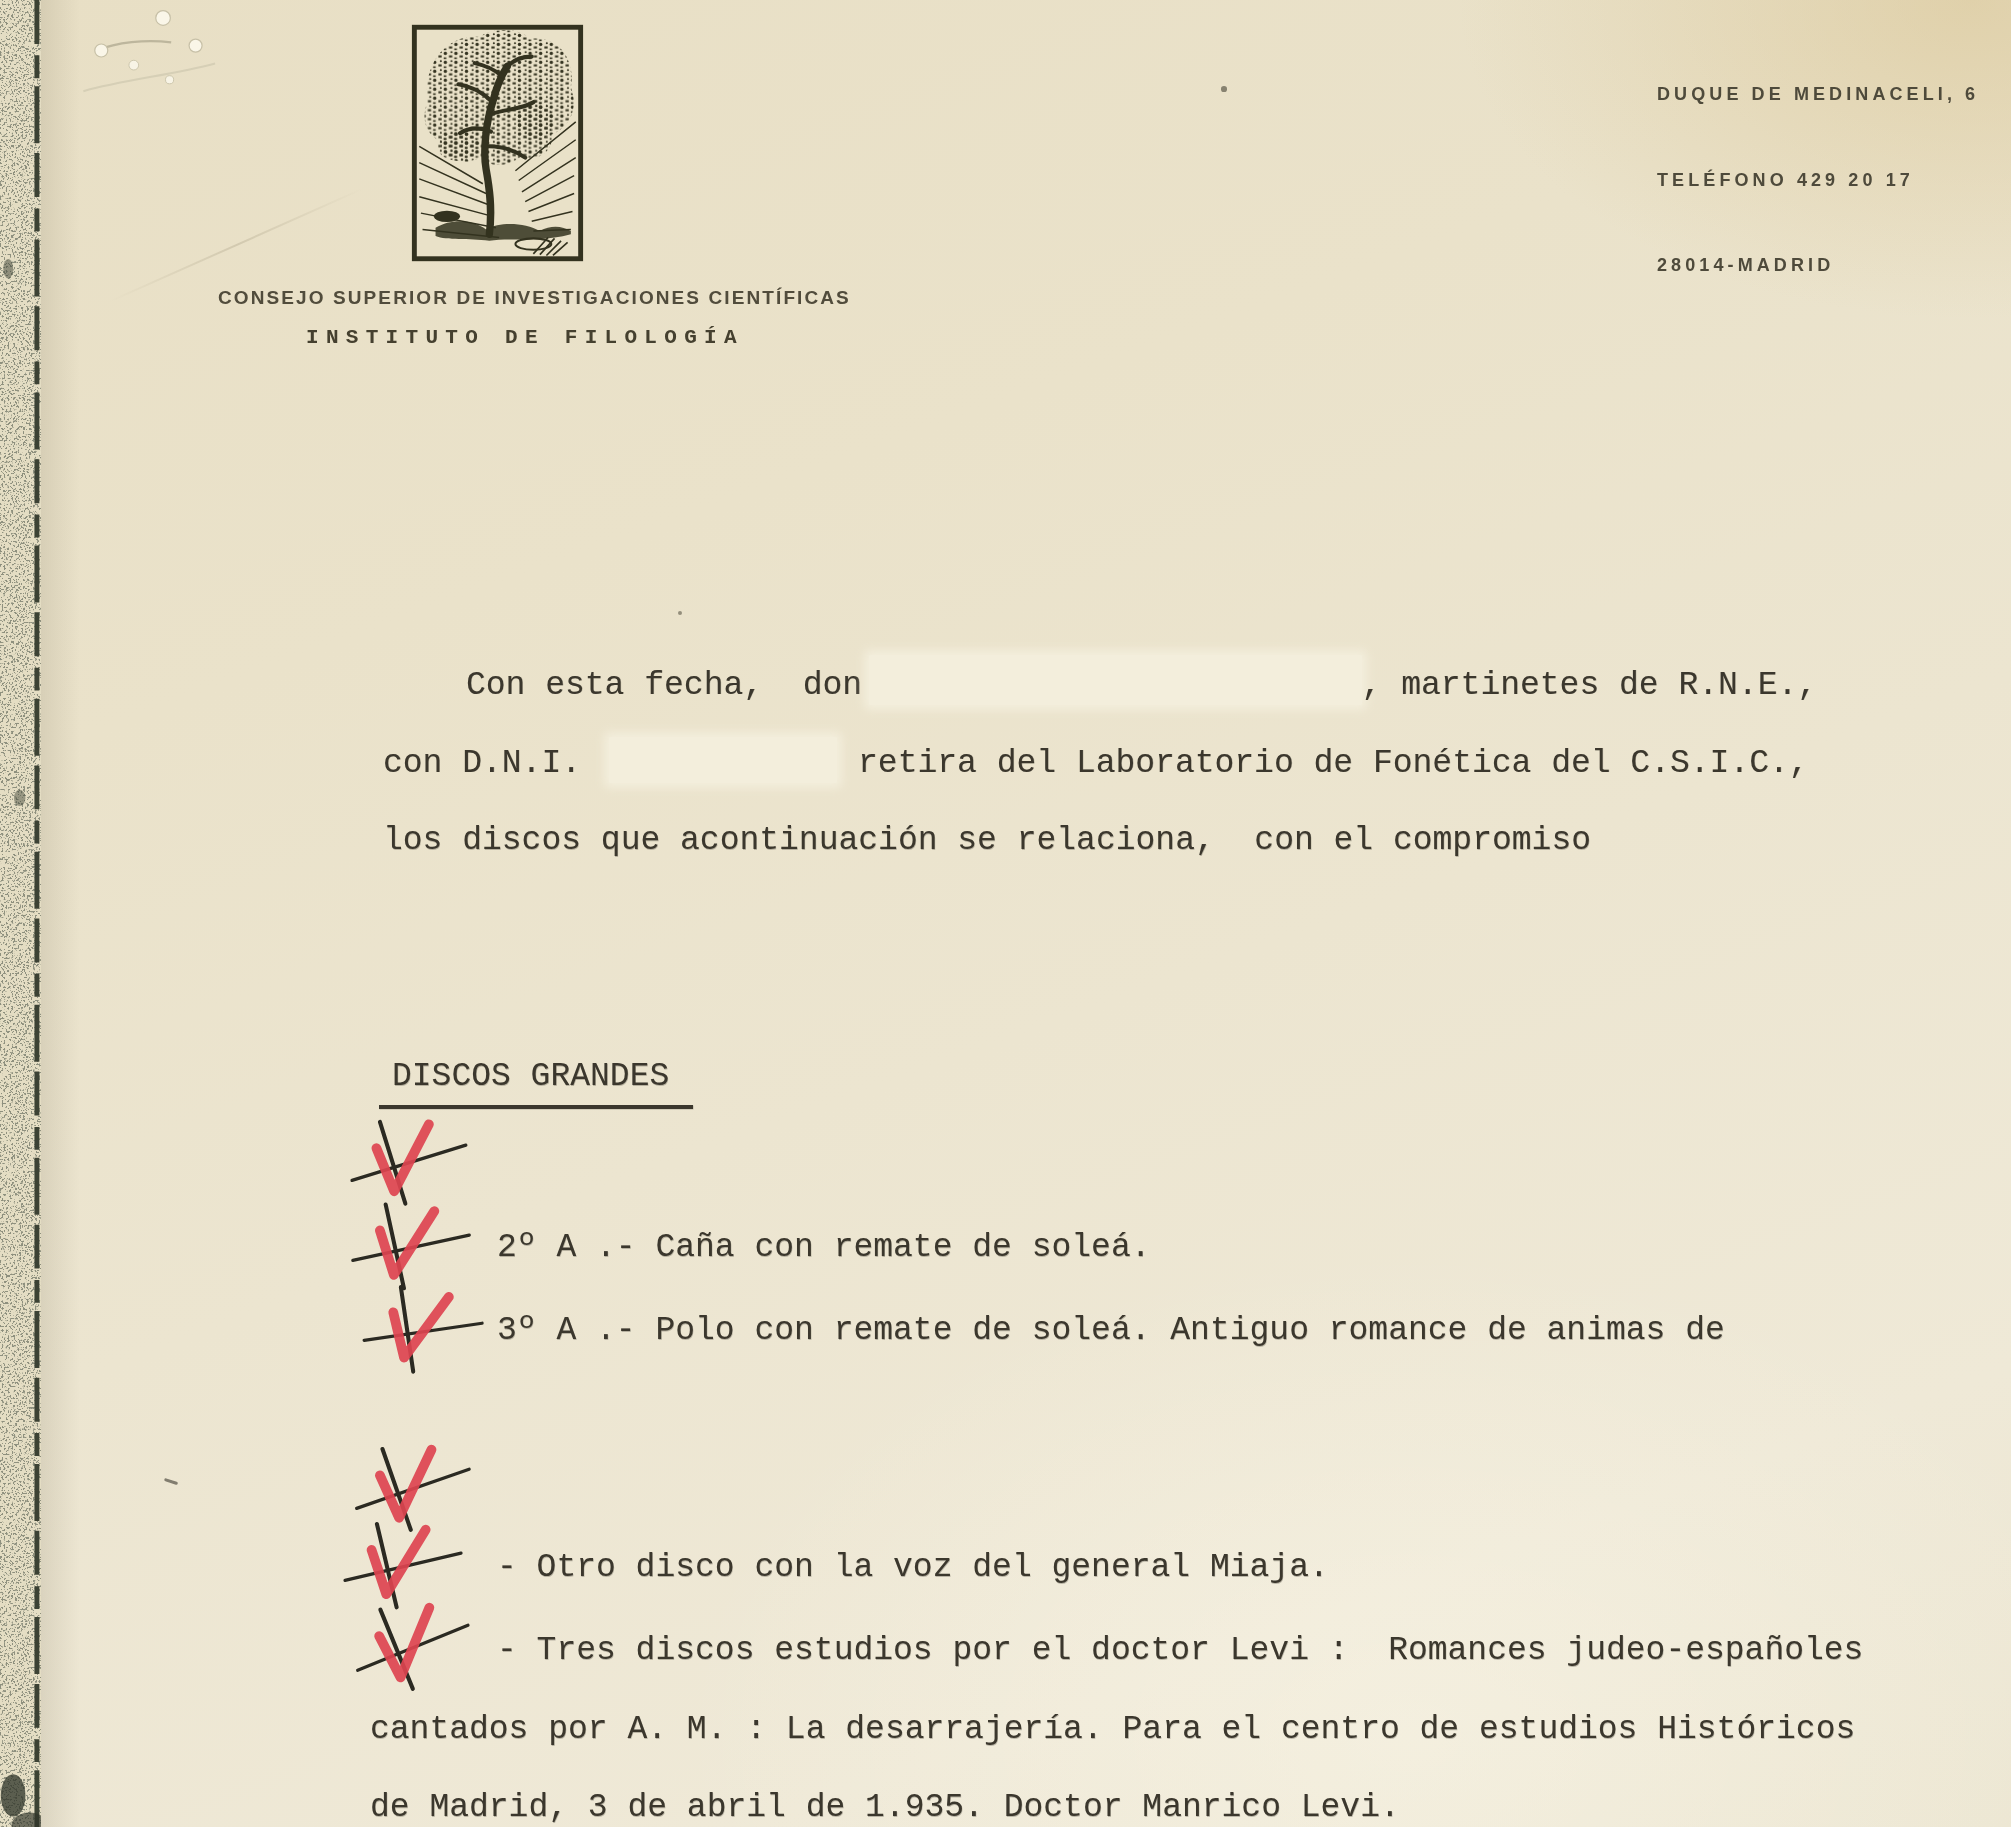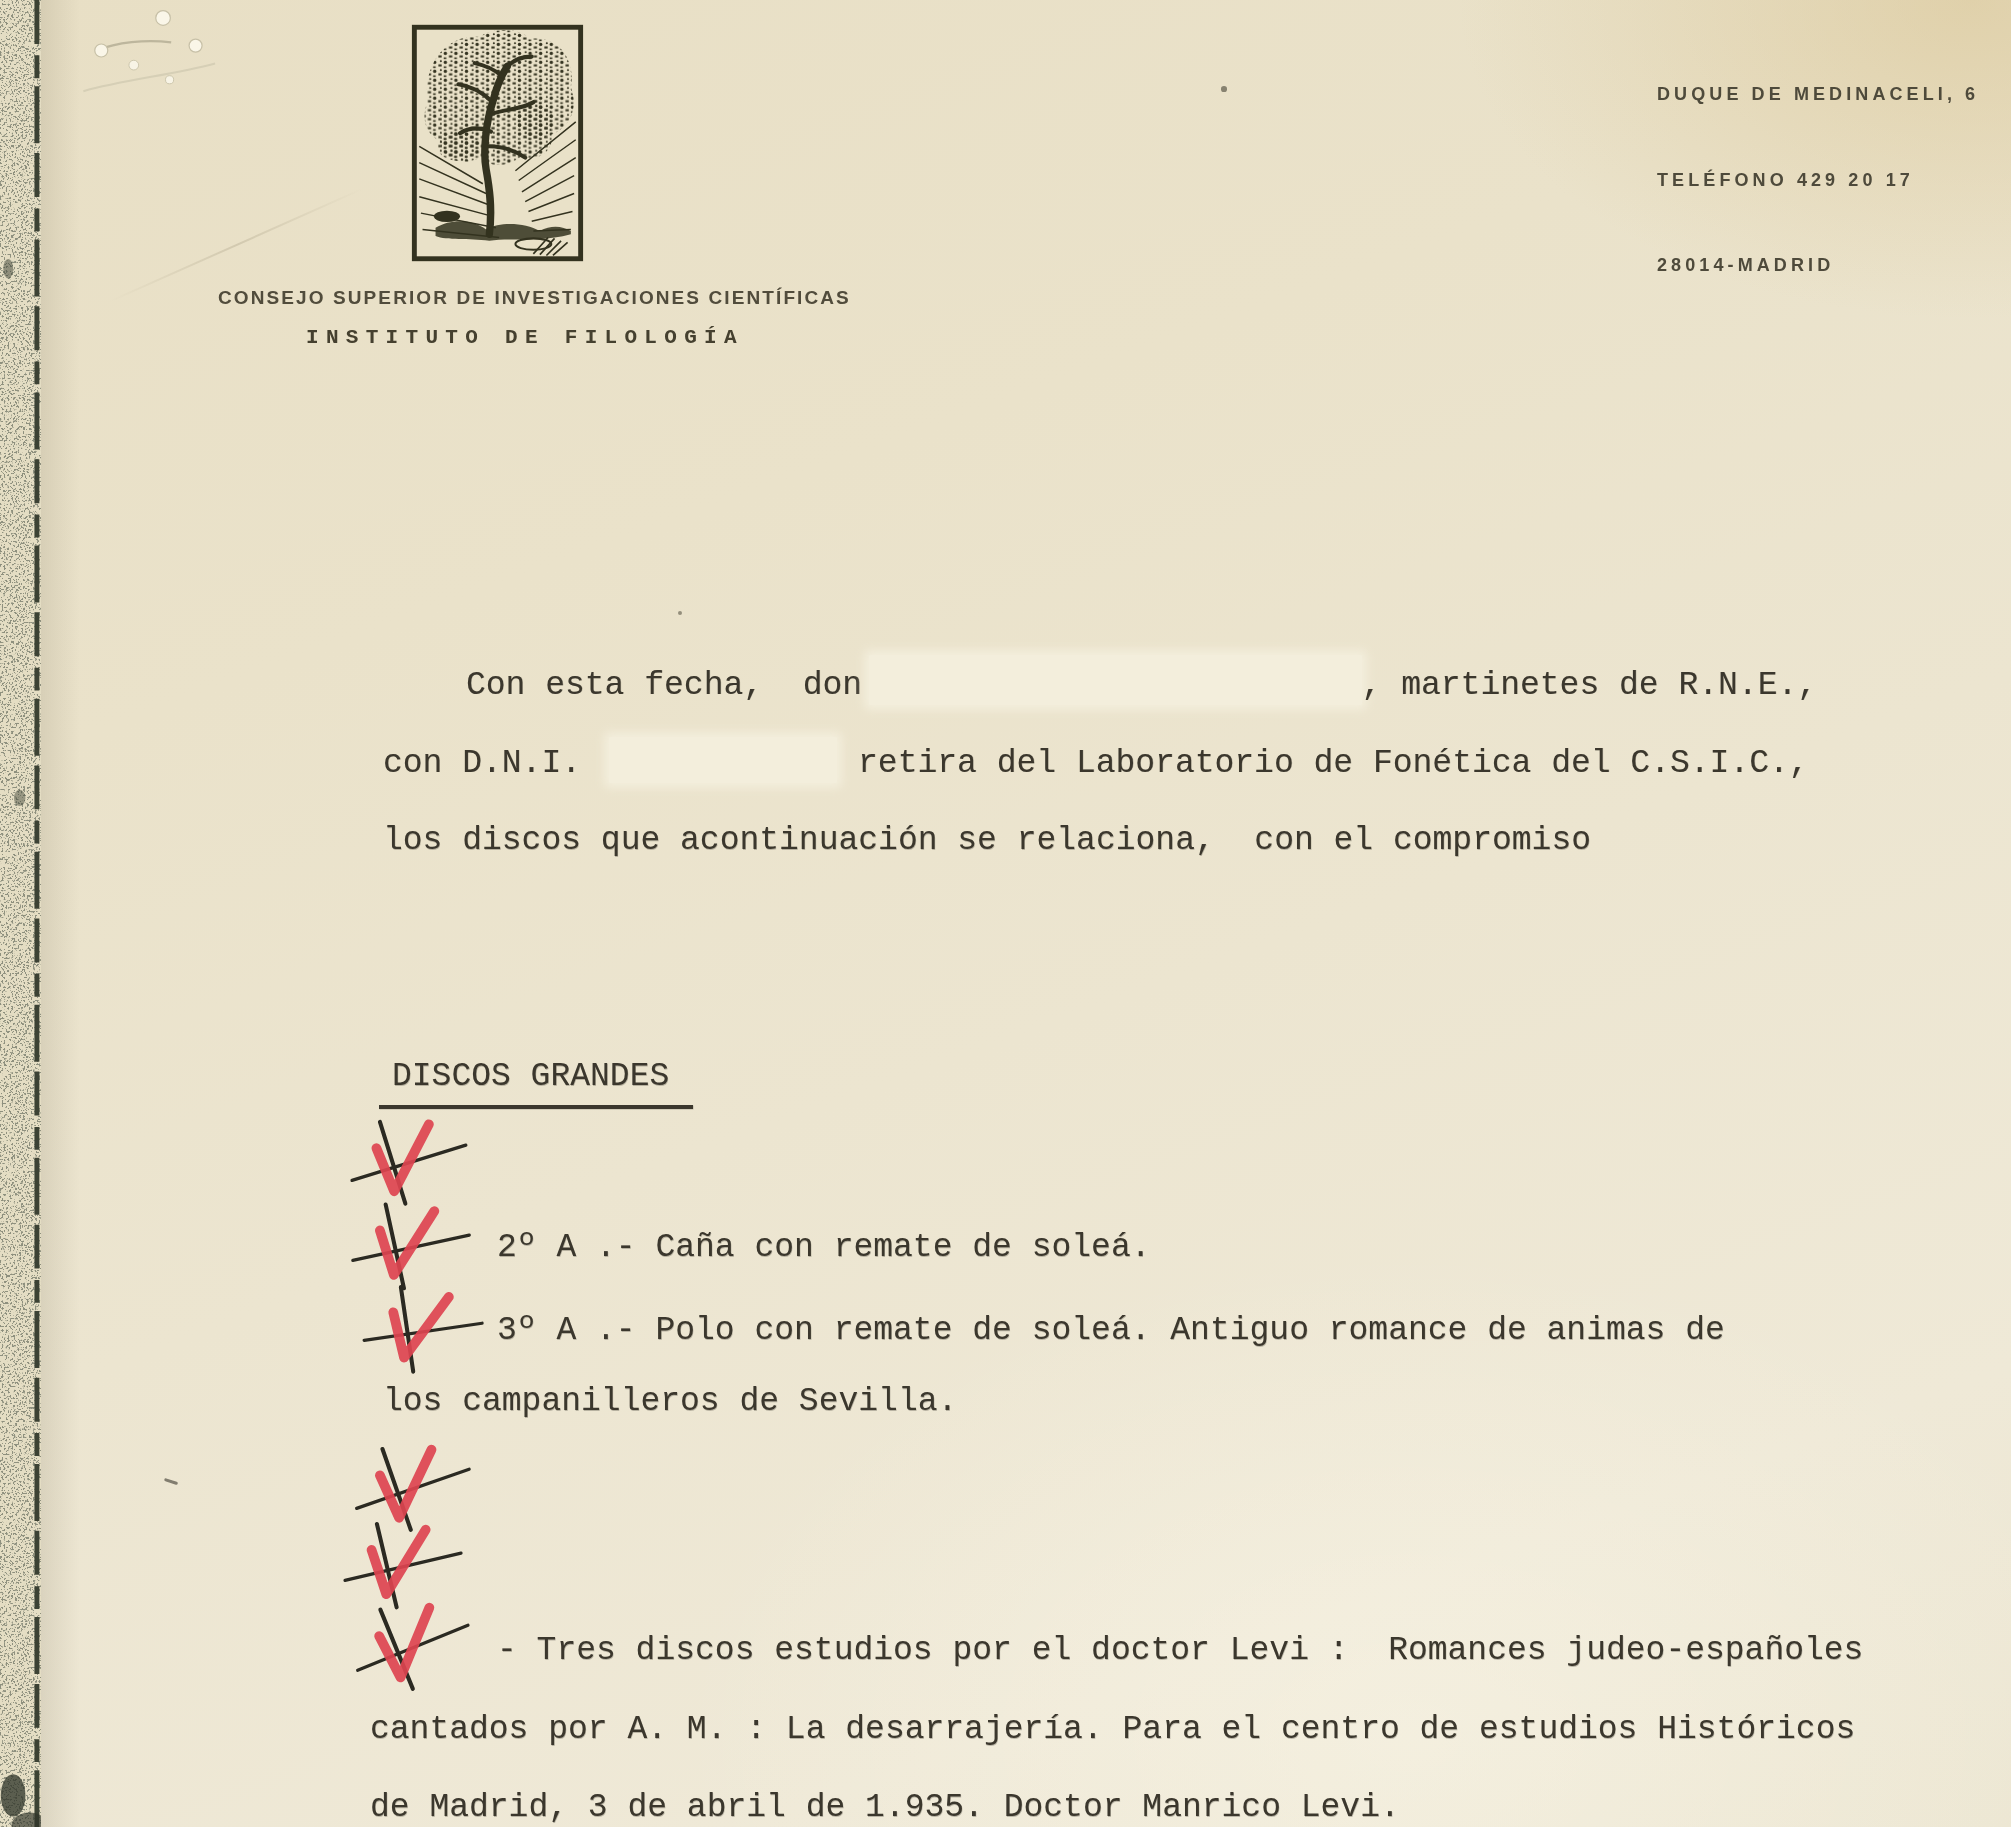--- a/index.html
+++ b/index.html
@@ -133,21 +133,21 @@
 
   <div class="tw l1"><span>Con esta fecha,  don</span><span class="redaction red1"></span><span>, martinetes de R.N.E.,</span></div>
   <div class="tw l2"><span>con D.N.I.</span><span class="redaction red2"></span><span>retira del Laboratorio de Fonética del C.S.I.C.,</span></div>
   <div class="tw l3">los discos que acontinuación se relaciona,  con el compromiso</div>
 
   <div class="tw discos-title">DISCOS GRANDES</div>
   <div class="title-underline"></div>
 
   <div class="tw r1">2º A .- Caña con remate de soleá.</div>
   <div class="tw r2">3º A .- Polo con remate de soleá. Antiguo romance de animas de</div>
-  <div class="tw r3">los campanilleros de Sevilla.</div>
+  <div class="tw r5">- Otro disco con la voz del general Miaja.</div>
   <div class="tw r6">- Tres discos estudios por el doctor Levi :  Romances judeo-españoles</div>
   <div class="tw r7">cantados por A. M. : La desarrajería. Para el centro de estudios Históricos</div>
   <div class="tw r8">de Madrid, 3 de abril de 1.935. Doctor Manrico Levi.</div>
 
   <svg width="0" height="0" style="position:absolute">
     <defs>
       <g id="checkmark">
         <path d="M42 4 L68 106" stroke="#2b2a22" stroke-width="5" stroke-linecap="round" fill="none"></path>
         <path d="M4 74 L146 38" stroke="#2b2a22" stroke-width="4" stroke-linecap="round" fill="none"></path>
         <path d="M36 36 L55 90 L102 10" stroke="#dd4450" stroke-width="12" stroke-linecap="round" stroke-linejoin="round" fill="none" opacity=".92"></path>

